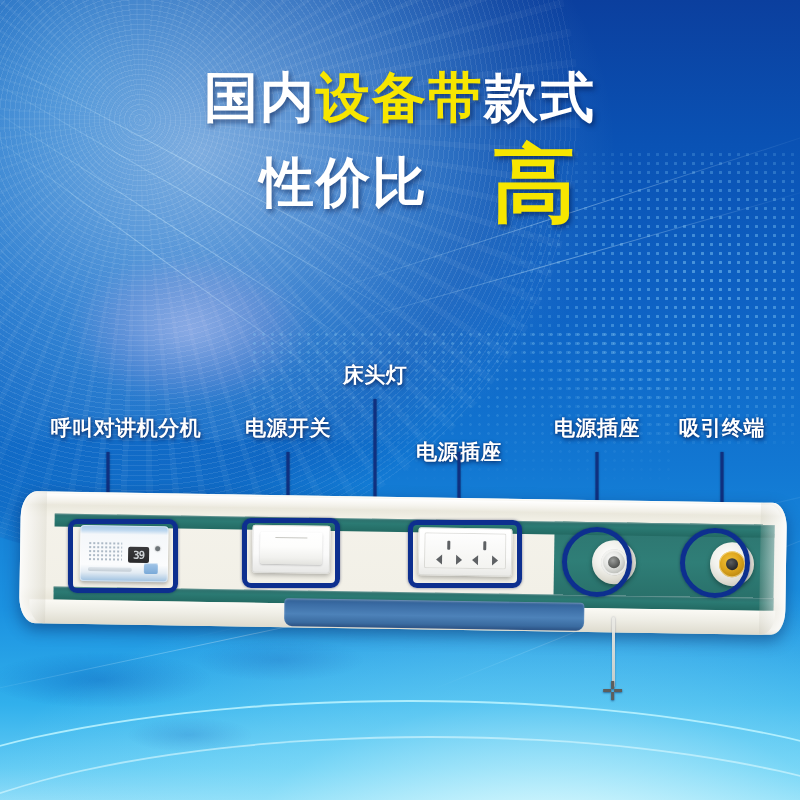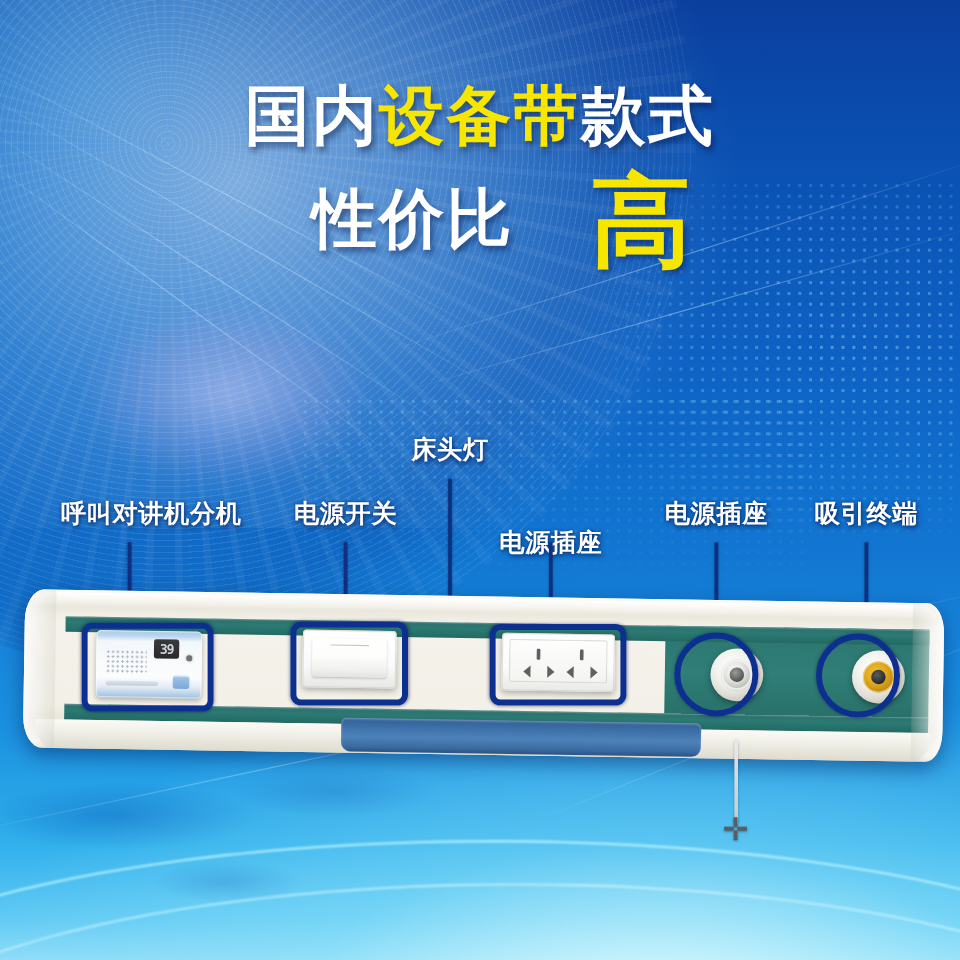--- a/index.html
+++ b/index.html
@@ -195,21 +195,21 @@
     border-radius:4px;
     background:linear-gradient(to bottom,#a9c9e6 0%,#bcd7ef 8%,#f4f7fa 16%,#fbfcfd 70%,#e2ebf3 84%,#9dc0e0 100%);
     box-shadow:0 2px 4px rgba(0,0,0,.28), inset 0 0 0 1px rgba(255,255,255,.5);
   }
   .ic-grille{
     position:absolute; left:8px; top:16px; width:34px; height:20px;
     background-image:radial-gradient(circle, rgba(120,140,160,.65) .9px, rgba(0,0,0,0) 1.1px);
     background-size:4px 4px; opacity:.9;
   }
   .ic-display{
-    position:absolute; left:48px; top:7px; width:21px; height:16px;
+    position:absolute; left:48px; top:21px; width:21px; height:16px;
     background:linear-gradient(to bottom,#39393b,#2a2a2c);
     border-radius:2px;
     color:#cfd3d6; font-size:11px; font-weight:bold;
     display:flex; align-items:center; justify-content:center;
     font-family:"DejaVu Sans Mono",monospace; letter-spacing:-1px;
   }
   .ic-led{ position:absolute; left:75px; top:20px; width:5px; height:5px; border-radius:50%;
            background:#6d7478; box-shadow:0 0 2px rgba(0,0,0,.4); }
   .ic-btn{ position:absolute; left:64px; top:37px; width:14px; height:11px; border-radius:2px;
            background:linear-gradient(to bottom,#a3c6e8,#79a9d8); box-shadow:inset 0 1px 1px rgba(255,255,255,.6); }

